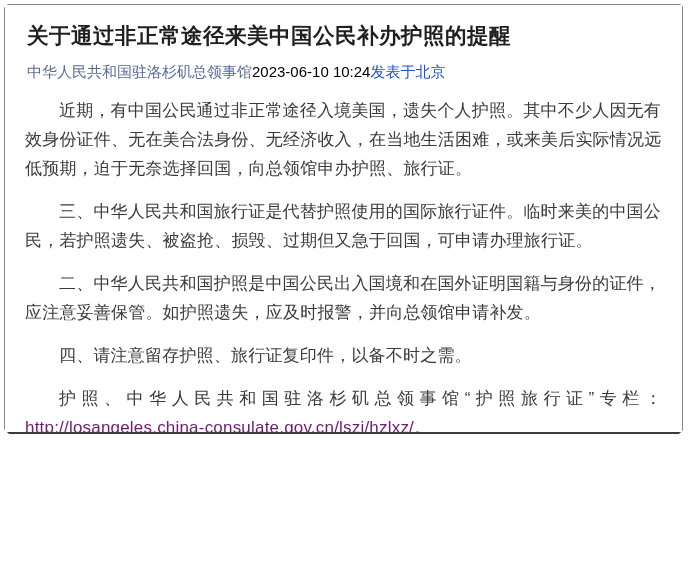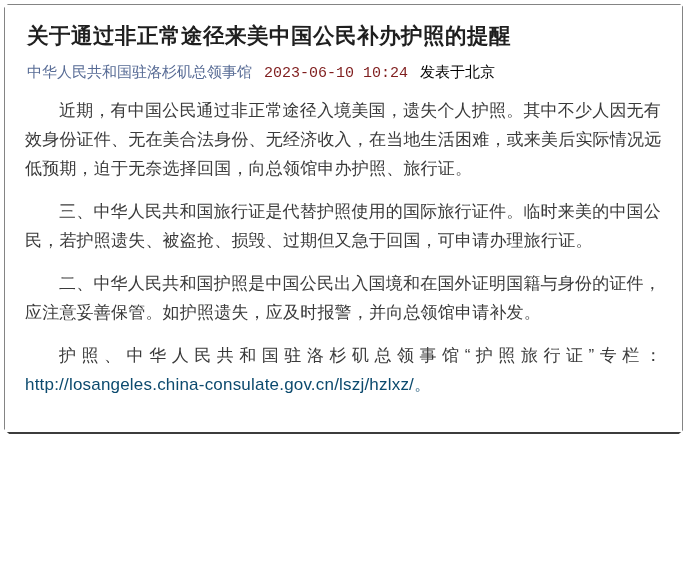--- a/index.html
+++ b/index.html
@@ -31,72 +31,71 @@
     font-size: 21.5px;
     font-weight: 700;
     color: #1f1f1f;
     line-height: 1.4;
     margin: 4px 0 12px 2px;
     letter-spacing: 0.5px;
   }
   .byline {
     display: flex;
     align-items: baseline;
-    gap: 12px;
     margin: 0 0 6px 2px;
     font-size: 15px;
     white-space: nowrap;
   }
   .account-name {
     color: #576b95;
     cursor: pointer;
   }
   .publish-time {
-    color: #7f1d1d;
-    font-family: Liberation Mono, monospace;
+    color: #000000;
   }
   .publish-location {
-    color: #000000;
+    color: #1d4ed8;
   }
   .article-body {
     margin-top: 4px;
   }
   .article-body p {
     font-size: 17px;
     color: #3a3a3a;
     line-height: 29px;
     margin: 14px 0;
     text-indent: 2em;
     letter-spacing: 0.2px;
   }
   .article-body p.justified {
     text-align: justify;
     text-justify: inter-character;
   }
   .url-text {
     word-break: keep-all;
     overflow-wrap: normal;
-    color: #0c4a6e;
+    color: #701a75;
   }
 </style>
 </head>
 <body>
 
 <div class="viewport">
   <div class="page">
 
     <h1 class="article-title">关于通过非正常途径来美中国公民补办护照的提醒</h1>
 
     <div class="byline">
       <span class="account-name">中华人民共和国驻洛杉矶总领事馆</span>
       <span class="publish-time">2023-06-10 10:24</span>
       <span class="publish-location">发表于北京</span>
     </div>
 
     <div class="article-body">
       <p>近期，有中国公民通过非正常途径入境美国，遗失个人护照。其中不少人因无有效身份证件、无在美合法身份、无经济收入，在当地生活困难，或来美后实际情况远低预期，迫于无奈选择回国，向总领馆申办护照、旅行证。</p>
       <p>三、中华人民共和国旅行证是代替护照使用的国际旅行证件。临时来美的中国公民，若护照遗失、被盗抢、损毁、过期但又急于回国，可申请办理旅行证。</p>
       <p>二、中华人民共和国护照是中国公民出入国境和在国外证明国籍与身份的证件，应注意妥善保管。如护照遗失，应及时报警，并向总领馆申请补发。</p>
+      <p>四、请注意留存护照、旅行证复印件，以备不时之需。</p>
       <p class="justified"><span>护照、中华人民共和国驻洛杉矶总领事馆“护照旅行证”专栏：</span><span class="url-text">http://losangeles.china-consulate.gov.cn/lszj/hzlxz/。</span></p>
     </div>
 
   </div>
 </div>
 
 </body></html>

